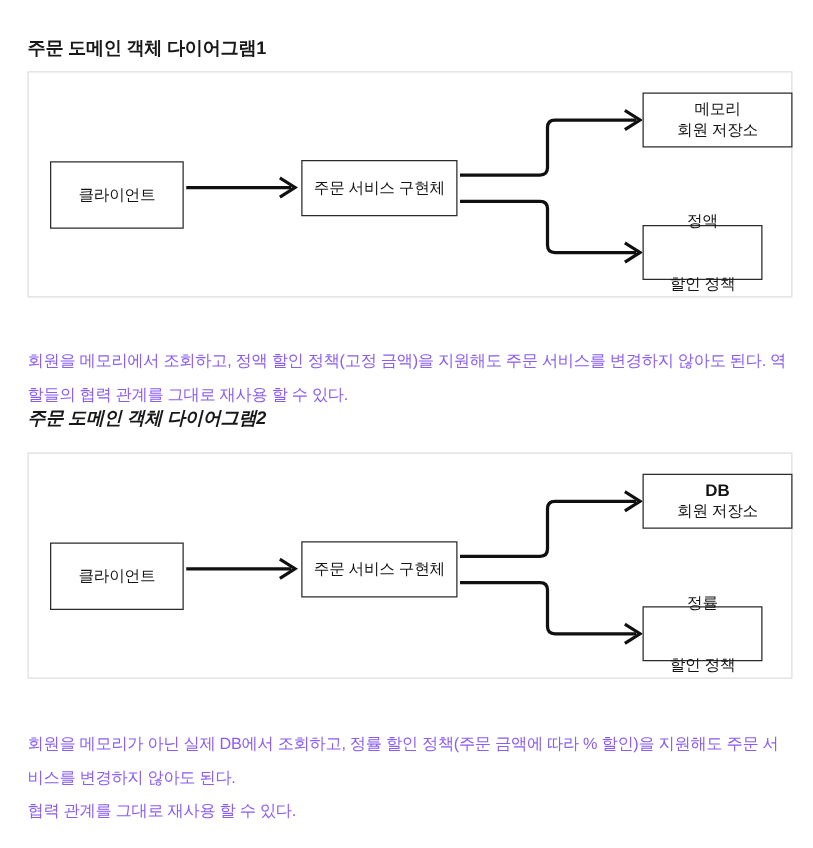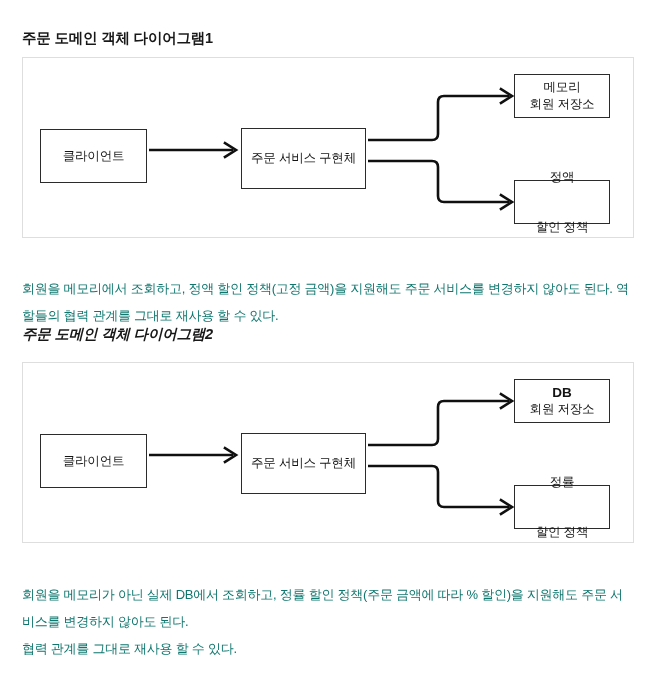--- a/index.html
+++ b/index.html
@@ -78,46 +78,46 @@
   .node-client {
     left: 17px;
     top: 71px;
     width: 107px;
     height: 54px;
   }
   .node-service {
     left: 218px;
     top: 70px;
     width: 125px;
-    height: 61px;
+    height: 45px;
   }
   .node-repo {
     left: 491px;
     top: 16px;
-    width: 96px;
+    width: 120px;
     height: 44px;
   }
   .node-policy {
     left: 491px;
     top: 122px;
     width: 96px;
     height: 44px;
     gap: 33px;
   }
   .node-line { display: block; }
   .node-line.latin { font-size: 13.5px; font-weight: bold; letter-spacing: 0; }
 
   
   .body-text {
     position: absolute;
     left: 22px;
     width: 608px;
     font-size: 13px;
     line-height: 27px;
-    color: #0f766e;
+    color: #8b5cf6;
     letter-spacing: -0.25px;
   }
   #para-1 { top: 262px; }
   #para-2 { top: 568px; }
   #para-3 { top: 622px; }
 </style>
 </head>
 <body>
 
 <div class="page">

